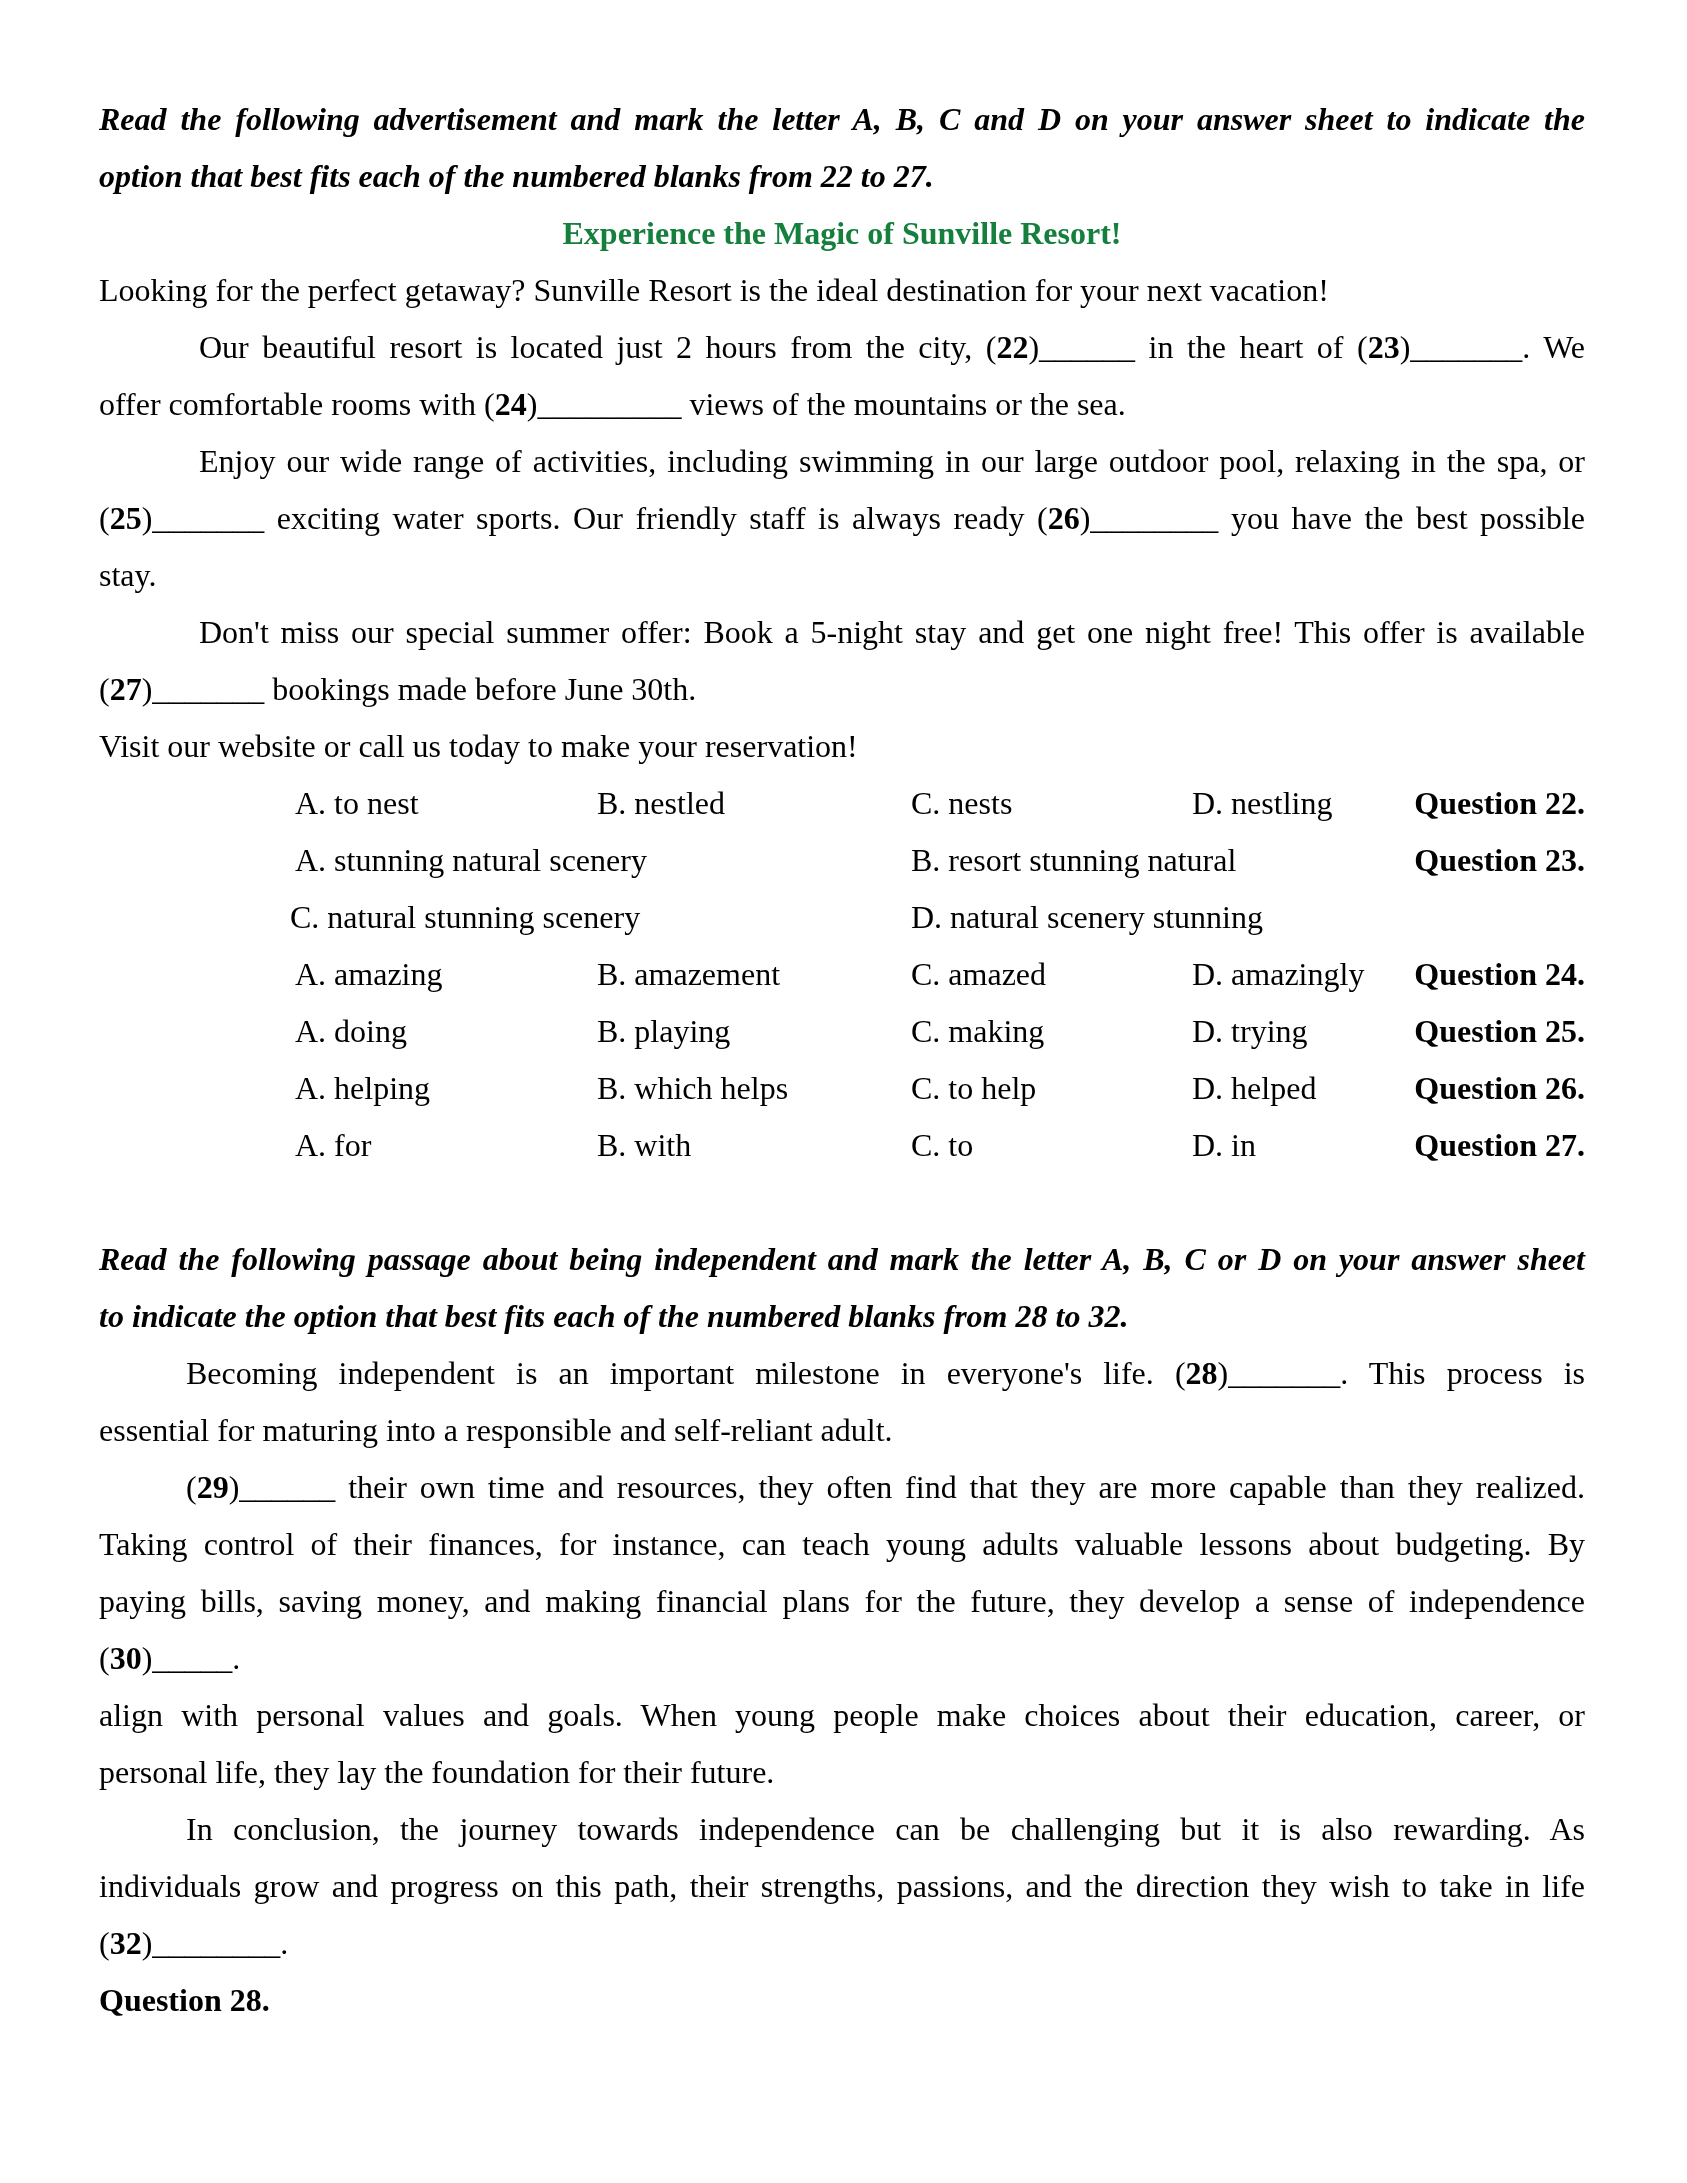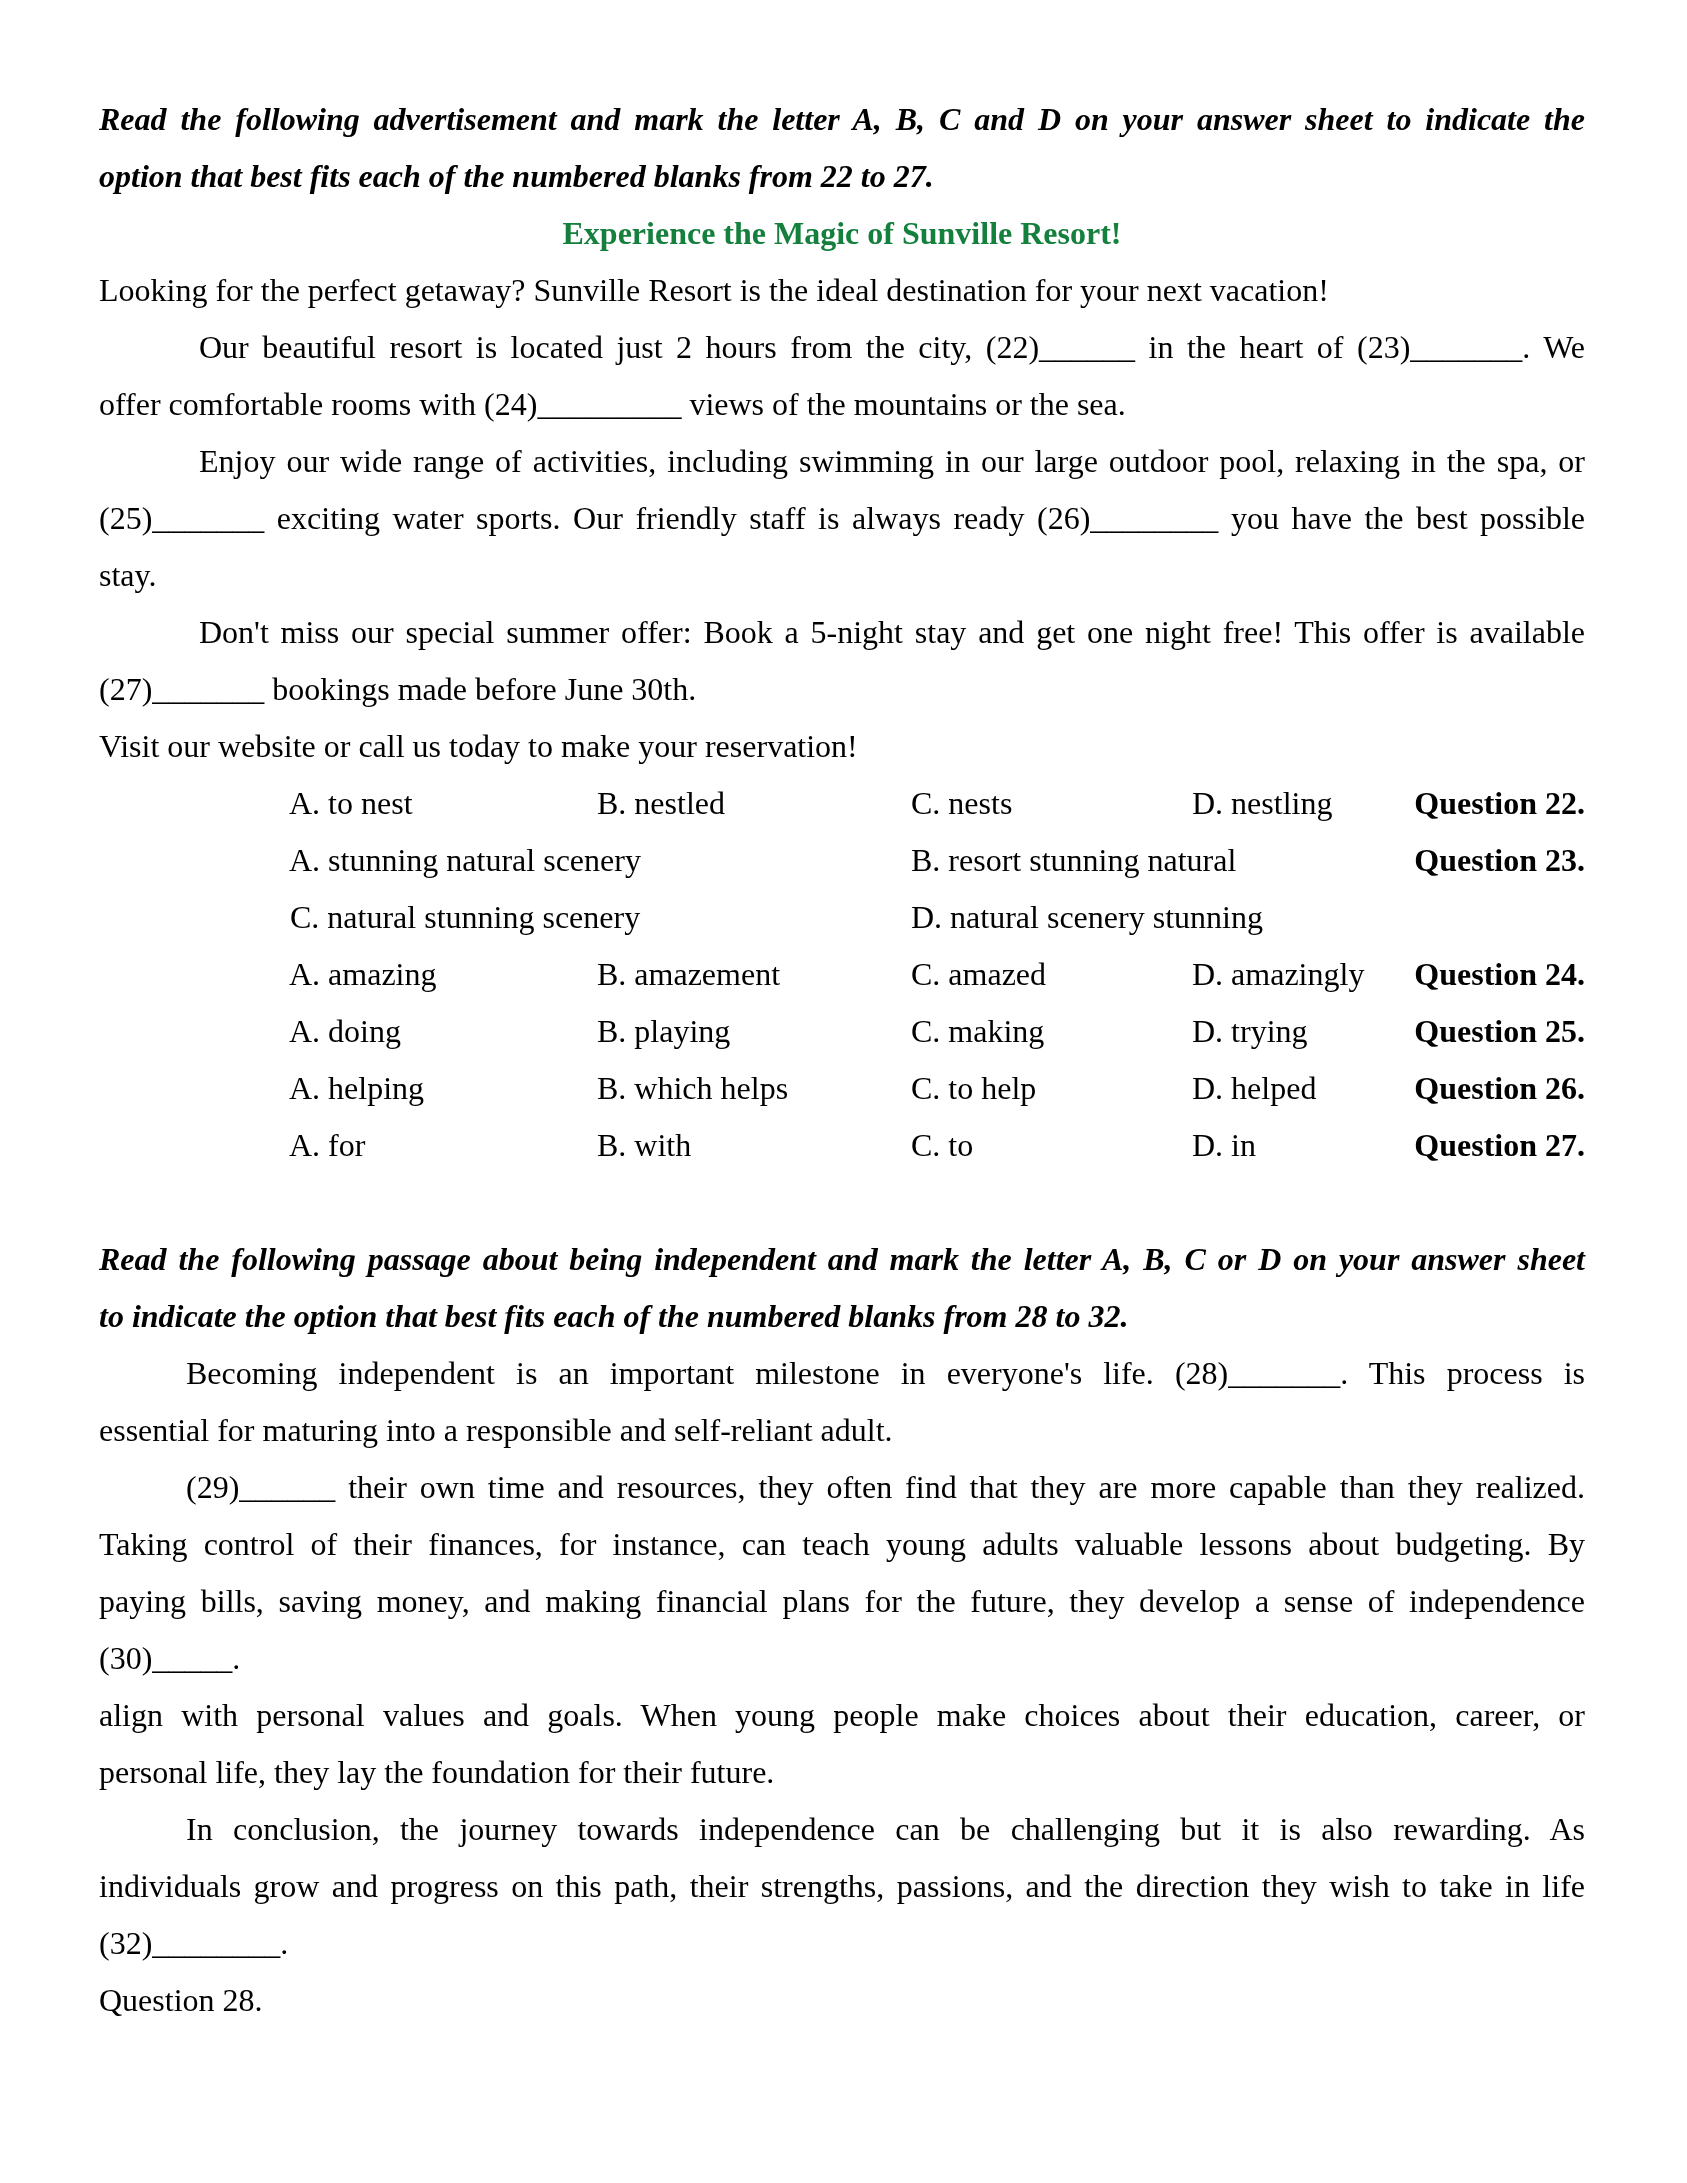--- a/index.html
+++ b/index.html
@@ -34,25 +34,25 @@
       font-weight: bold;
       color: #0070c0;
     }
     .just {
       text-align: justify;
       text-align-last: justify;
       white-space: normal;
     }
     .indent1 { padding-left: 100px; }
     .indent2 { padding-left: 87px; }
-    .b { font-weight: normal; }
+    .b { font-weight: bold; }
     .q-row { position: relative; text-align: right; }
     .q-row span.qlabel { font-weight: bold; }
     .col { position: absolute; top: 0; }
-    .colA { left: 190px; }
+    .colA { left: 196px; }
     .colB { left: 498px; }
     .colC { left: 796px; margin-left: 16px; }
     .colD { left: 1093px; }
     .colA2 { left: 191px; }
     .gap { height: 57px; }
   </style>
 </head>
 <body>
 
 <div class="page">

